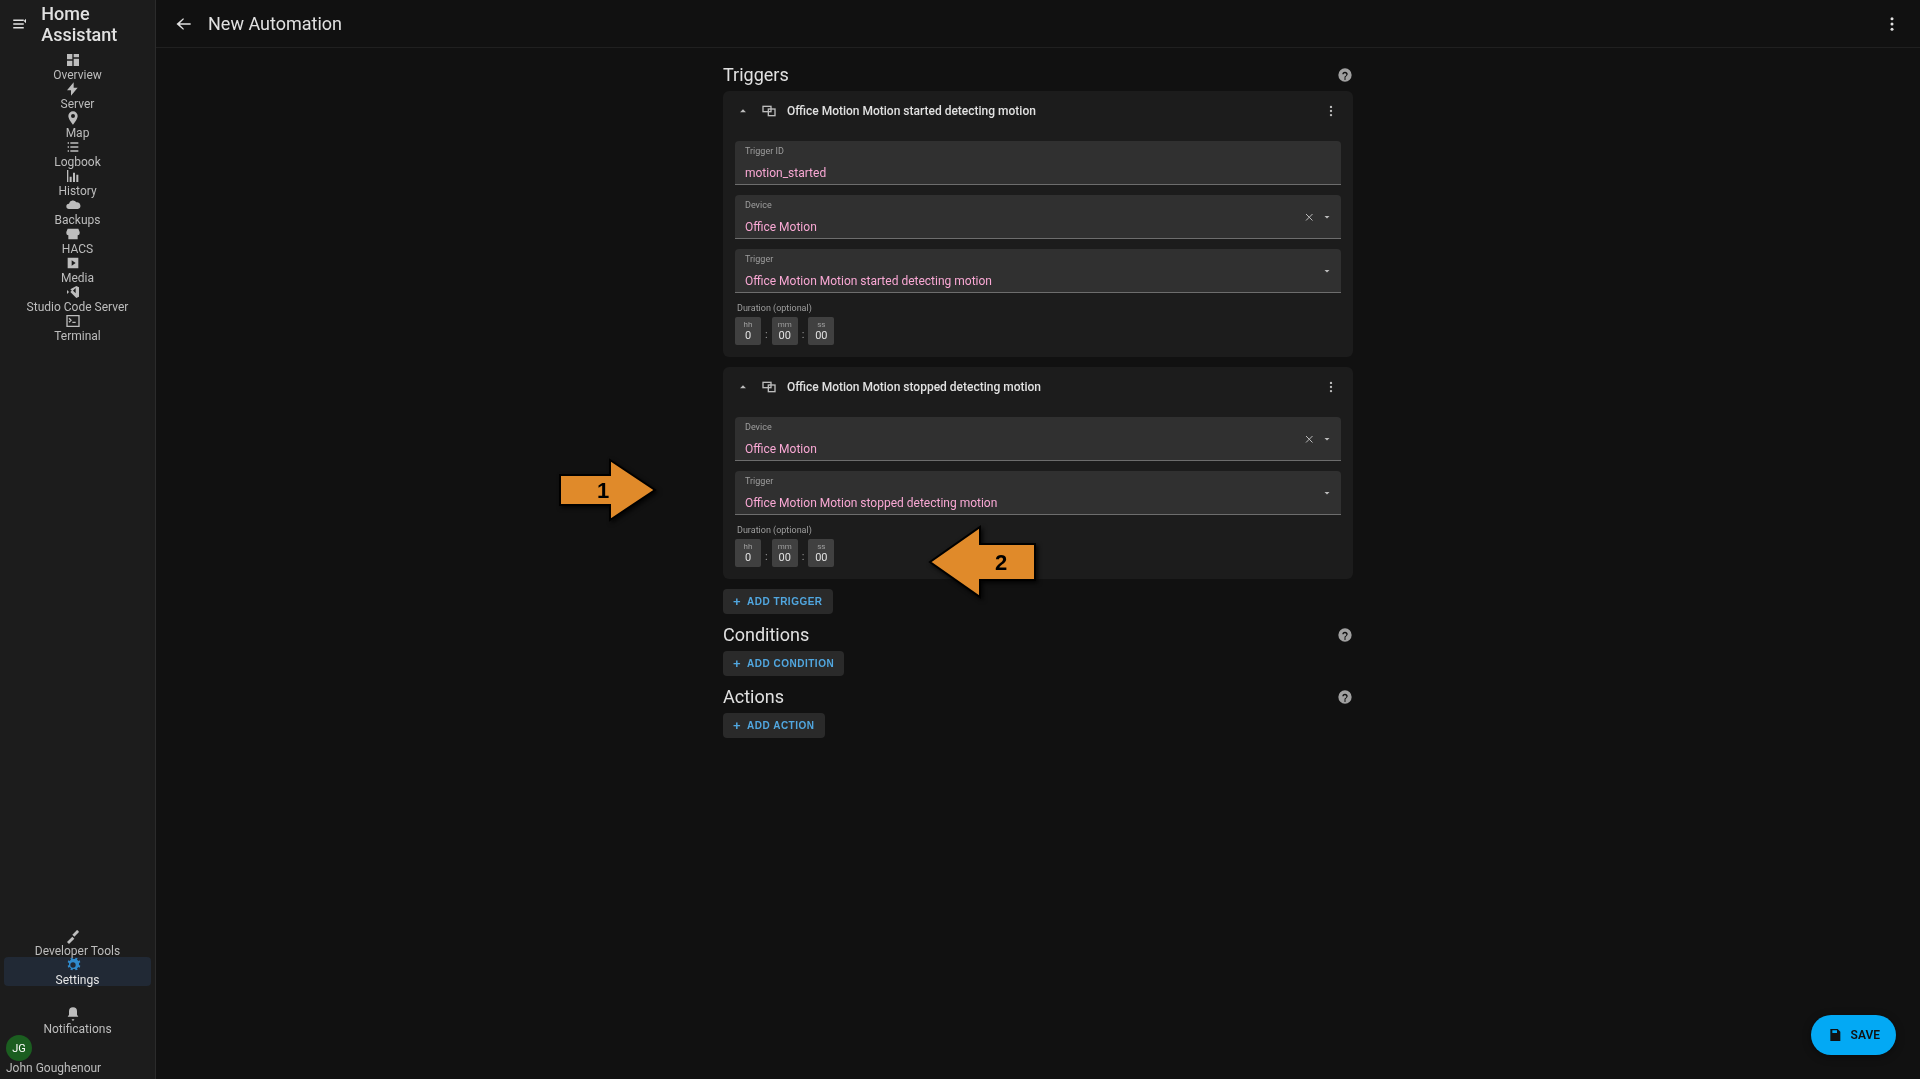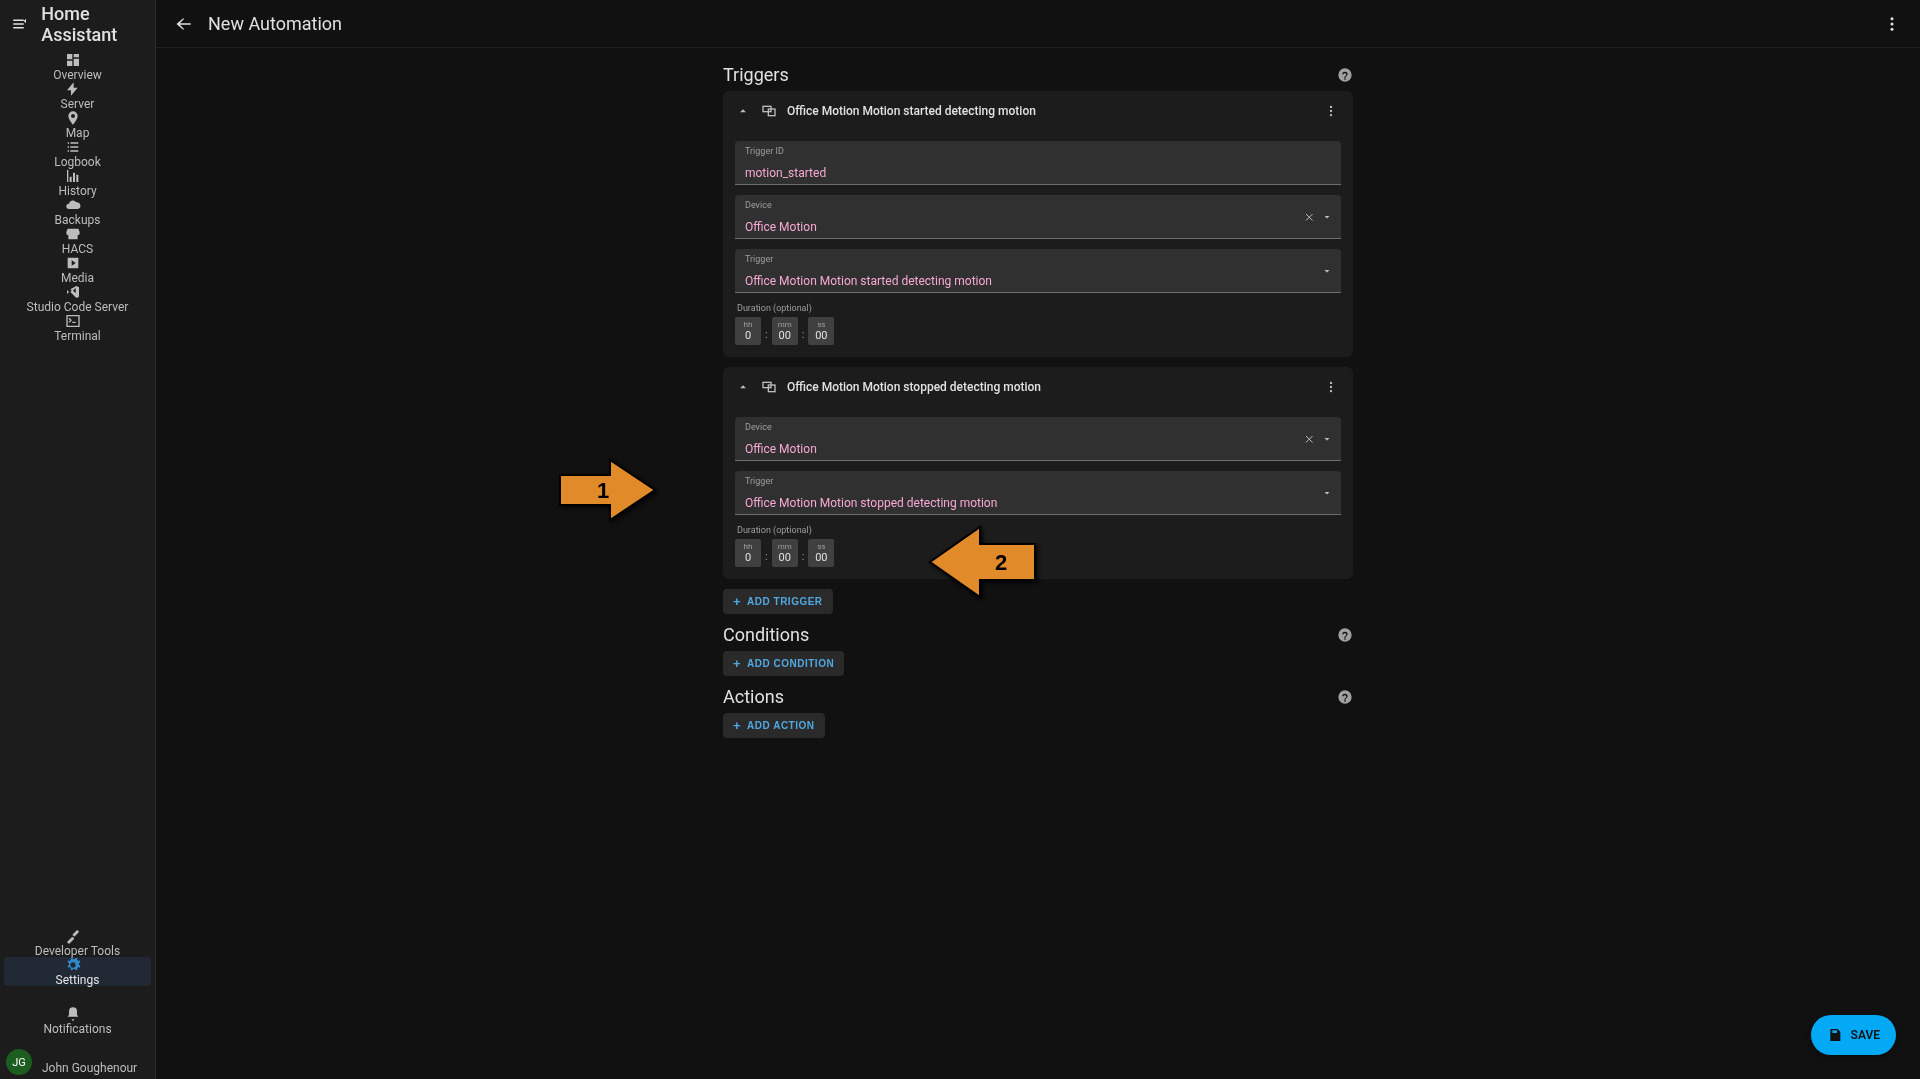--- a/index.html
+++ b/index.html
@@ -32,23 +32,23 @@
   height: 29px; padding: 0 10px;
   font-size: 12px; color: #bdbdbd;
   cursor: pointer;
   flex-direction: column;
 }
 .sb-item .icon { width: 24px; margin-right: 10px; display: flex; align-items: center; justify-content: center; }
 .sb-item.active { background: #212935; color: #e5e5e5; border-radius: 4px; margin: 0 4px; padding: 0 6px;}
 .sb-item.active .icon { color: #2f8acc; }
 .sb-bottom { margin-top: auto; padding-bottom: 4px; }
 .sb-user {
-  display: flex; align-items: flex-end;
+  display: flex; align-items: flex-start;
   height: 40px; padding: 0 6px;
-  font-size: 12px; color: #bdbdbd; cursor: pointer;
+  font-size: 12px; color: #bdbdbd; cursor: pointer; flex-direction: column;
 }
 .sb-user .avatar {
   width: 26px; height: 26px; border-radius: 50%;
   background: #1b5e20; color: #fff;
   display: flex; align-items: center; justify-content: center;
   font-size: 11px; margin-right: 10px;
 }
 
 .main { flex: 1; display: flex; flex-direction: column; }
 .topbar {

